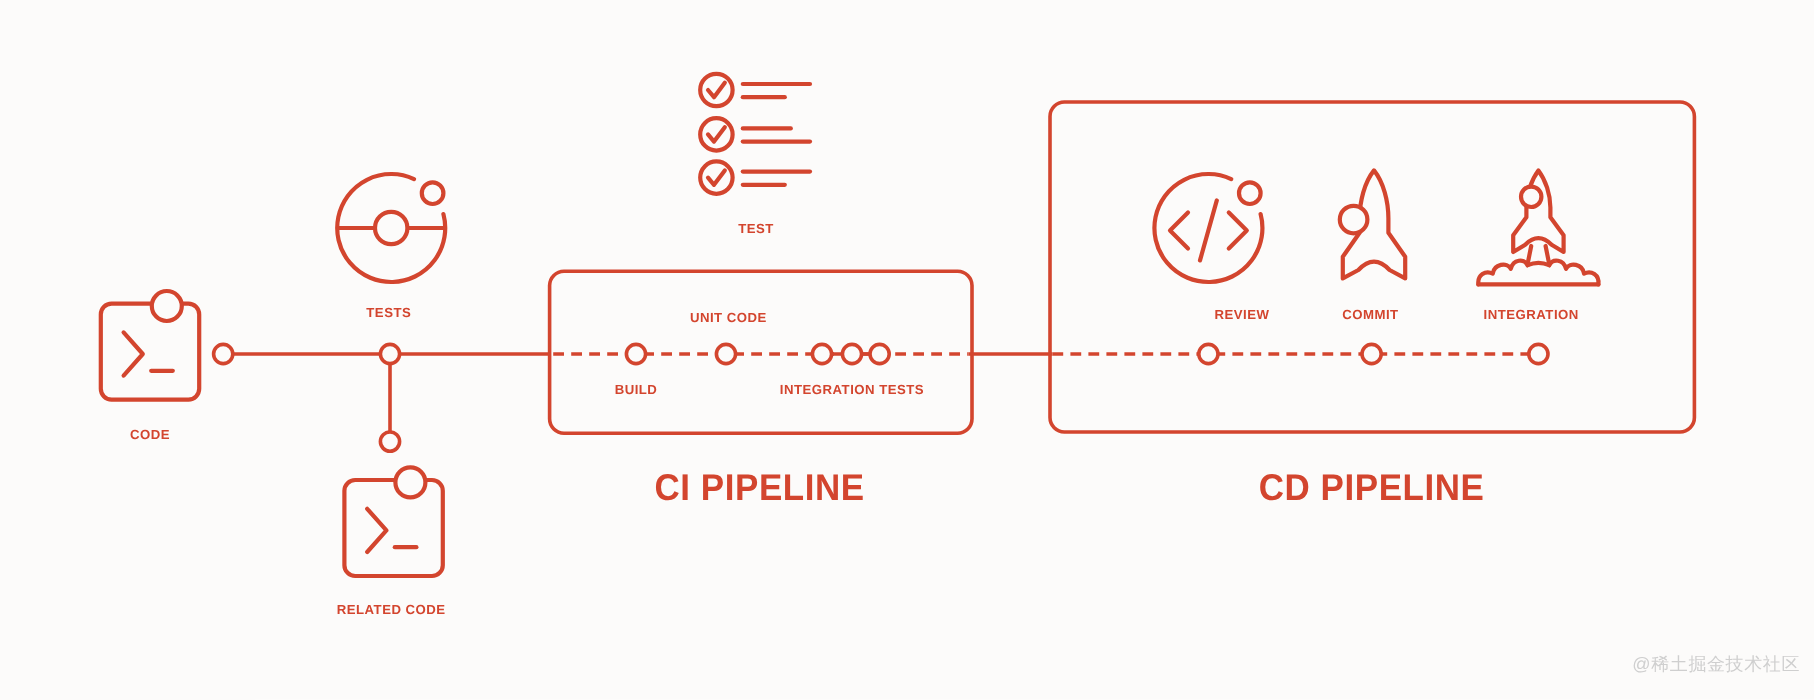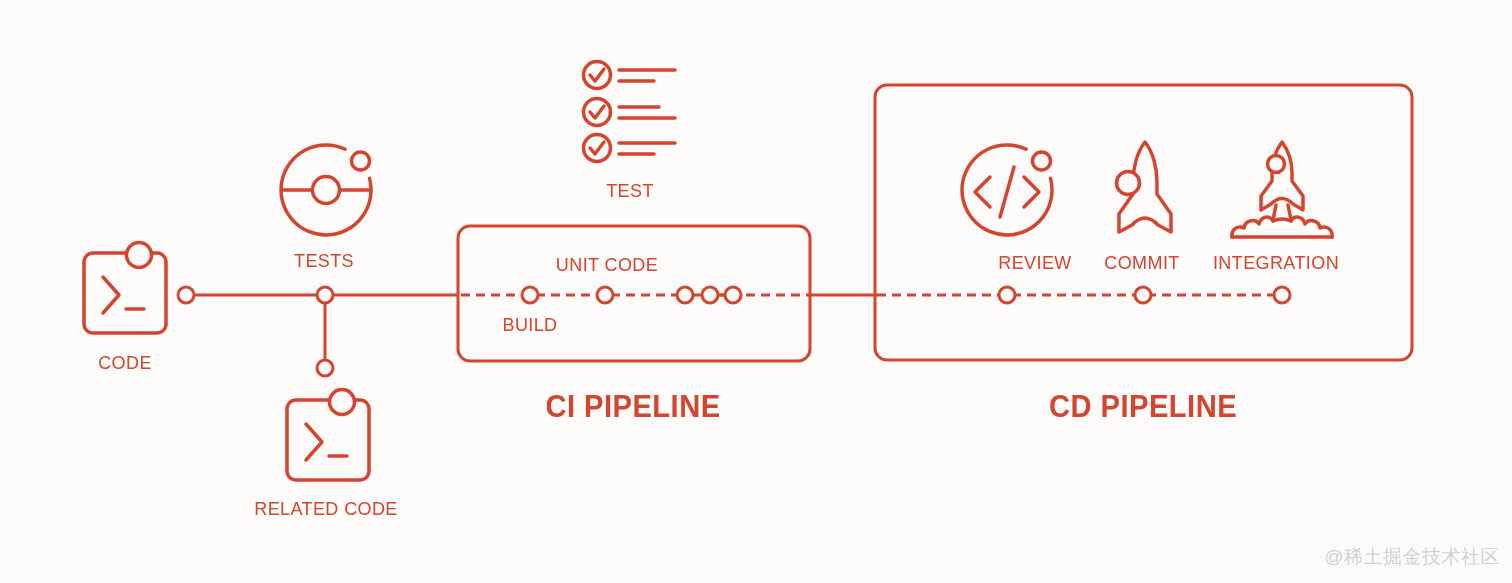--- a/index.html
+++ b/index.html
@@ -21,42 +21,42 @@
   .connector .dashed { stroke-dasharray: 9 6; }
   .connector .box { fill: none; stroke: var(--accent); stroke-width: 3; }
   .connector .node { fill: var(--background); stroke: var(--accent); stroke-width: 3; }
   .icon { position: absolute; overflow: visible; }
   .icon .st { stroke: var(--accent); stroke-width: 3.5; fill: none; stroke-linecap: round; stroke-linejoin: round; }
   .icon .plug { fill: var(--background); }
   .label {
     position: absolute;
     transform: translateX(-50%);
     color: var(--accent);
-    font-size: 18px;
-    font-weight: 400;
+    font-size: 11px;
+    font-weight: 700;
     letter-spacing: 0.4px;
     white-space: nowrap;
     line-height: 20px;
   }
   .title {
     position: absolute;
     transform: translateX(-50%) scaleX(0.94);
     color: var(--accent);
     font-size: 31px;
     font-weight: 700;
     letter-spacing: 0.5px;
     white-space: nowrap;
     line-height: 36px;
   }
   .watermark {
     position: absolute;
     right: 12px;
     top: 544px;
     color: var(--watermark);
-    font-size: 19px;
+    font-size: 15px;
     letter-spacing: 0.5px;
   }
 </style>
 </head>
 <body>
 
 <div class="canvas">
 
   <svg class="connector" width="1512" height="583" viewBox="0 0 1512 583">
     <rect class="box" x="458" y="226" width="352" height="135" rx="12"></rect>
@@ -149,20 +149,21 @@
     <path class="st" d="M106,97 C107,89 100,85 94,88 C93,80 82,78 79,84 C77,76 68,75 65,81"></path>
     <path class="st" d="M47,81 Q56,77 65,81"></path>
   </svg>
 
   <div class="label" style="left:125px; top:353px;">CODE</div>
   <div class="label" style="left:324px; top:251px;">TESTS</div>
   <div class="label" style="left:326px; top:499px;">RELATED CODE</div>
   <div class="label" style="left:630px; top:181px;">TEST</div>
   <div class="label" style="left:607px; top:255px;">UNIT CODE</div>
   <div class="label" style="left:530px; top:315px;">BUILD</div>
+  <div class="label" style="left:710px; top:315px;">INTEGRATION TESTS</div>
   <div class="label" style="left:1007px; top:253px;margin-left:28px;">REVIEW</div>
   <div class="label" style="left:1142px; top:253px;">COMMIT</div>
   <div class="label" style="left:1276px; top:253px;">INTEGRATION</div>
 
   <div class="title" style="left:633px; top:389px;">CI PIPELINE</div>
   <div class="title" style="left:1143px; top:389px;">CD PIPELINE</div>
 
   <div class="watermark">@稀土掘金技术社区</div>
 
 </div>

